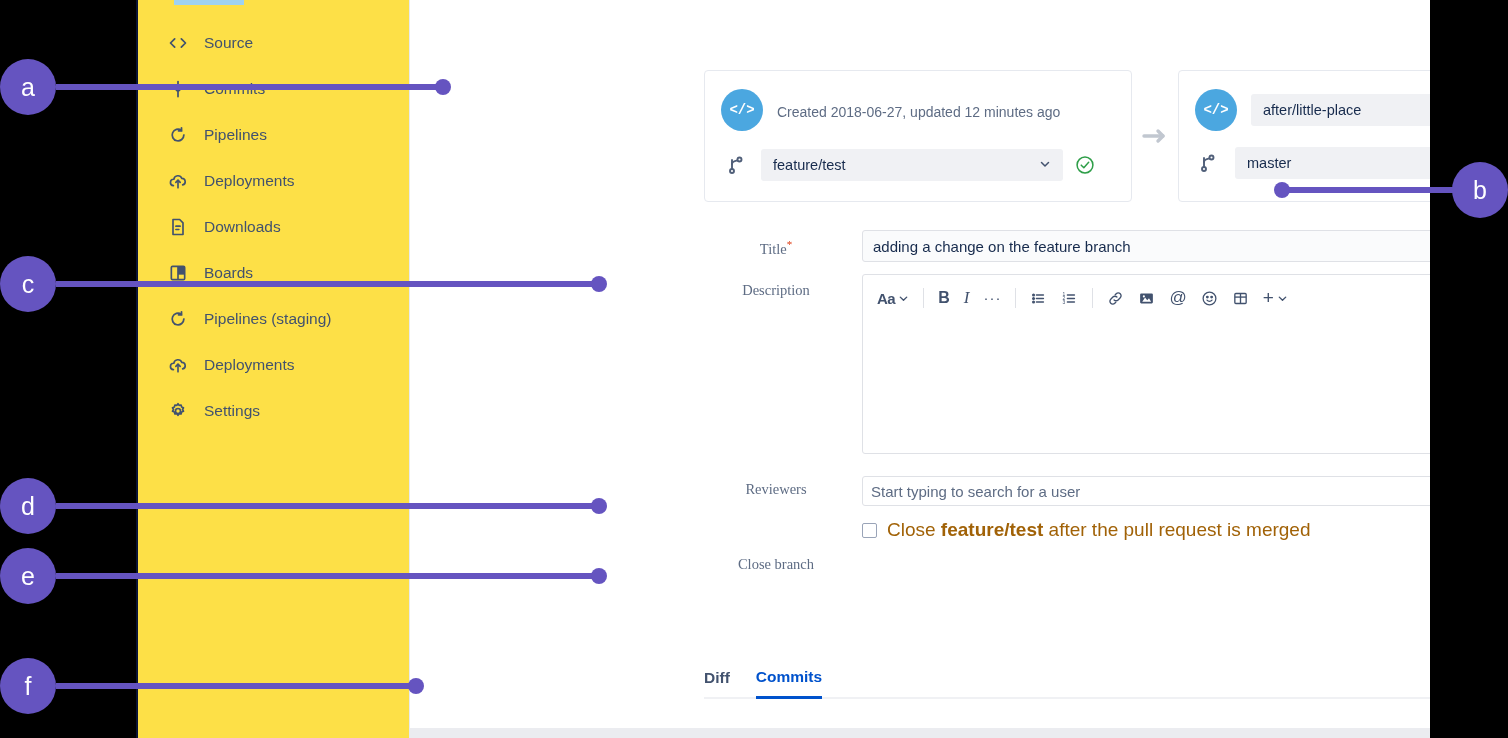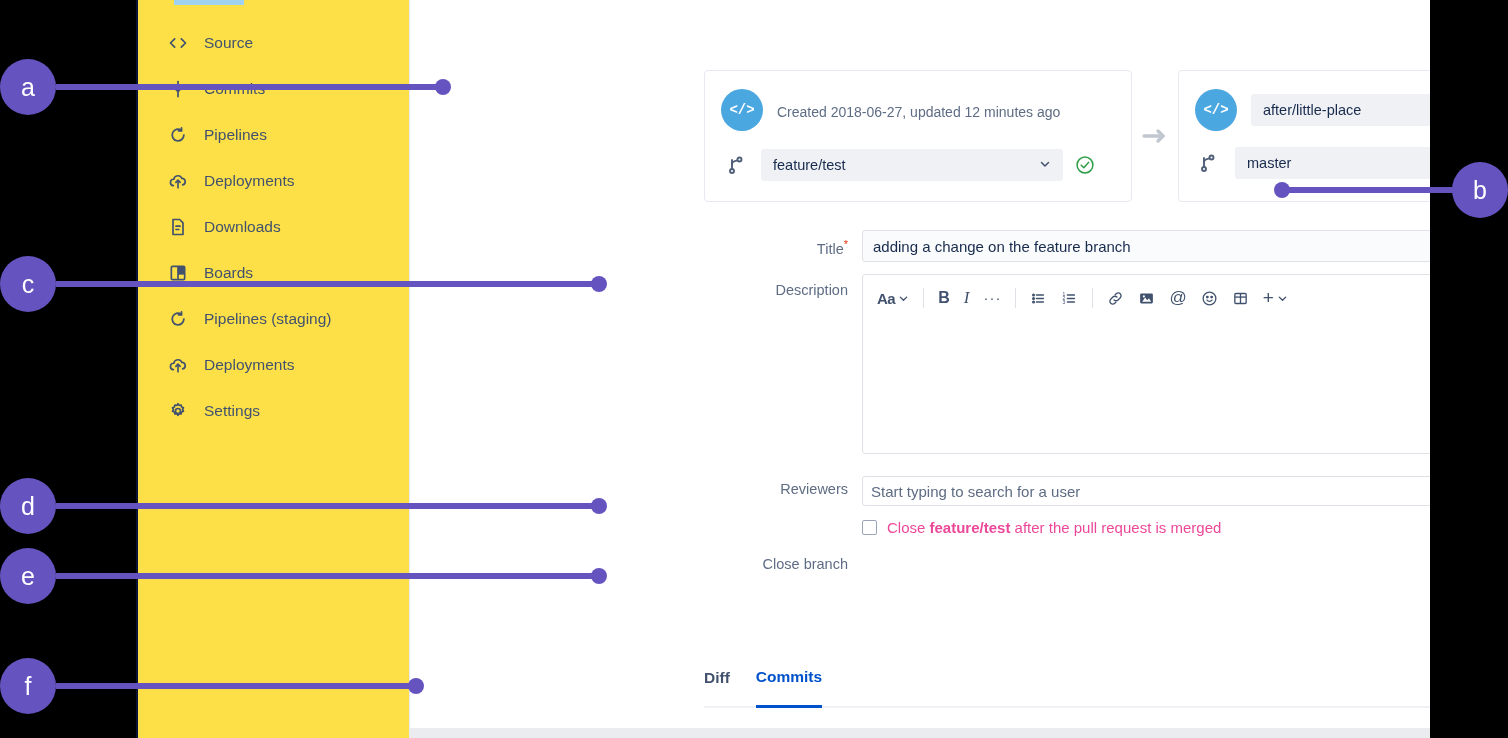--- a/index.html
+++ b/index.html
@@ -82,22 +82,22 @@
   }
   .select .chev{color:#42526e;font-size:12px;margin-left:10px;}
   .src .select{width:302px;}
   .dst .select{width:310px;}
   .check-ok{width:20px;height:20px;flex:0 0 20px;}
 
   
   .form{position:absolute;left:294px;top:230px;width:902px;}
   .frow{display:flex;align-items:flex-start;}
   .flabel{
-    width:158px;flex:0 0 158px;text-align:right;padding-right:14px;box-sizing:border-box;
-    font-size:14.5px;color:#5e6c84;padding-top:8px;
+    width:158px;flex:0 0 158px;text-align:center;padding-right:14px;box-sizing:border-box;
+    font-size:14.5px;color:#5e6c84;padding-top:8px;font-family:Liberation Serif, serif;
   }
   .req{color:#de350b;font-size:11px;vertical-align:super;}
   .title-input{
     width:736px;height:32px;box-sizing:border-box;background:#fafbfc;
     border:1px solid #dfe1e6;border-radius:3px;
     display:flex;align-items:center;padding:0 10px;font-size:15px;color:#172b4d;
     justify-content:space-between;
   }
   .desc-box{
     width:736px;height:180px;box-sizing:border-box;border:1px solid #dfe1e6;border-radius:3px;
@@ -108,31 +108,31 @@
   .tb-group:first-child{padding-left:0;}
   .tb-sep{width:1px;height:20px;background:#dfe1e6;}
   .tb-btn{cursor:pointer;display:flex;align-items:center;color:#42526e;}
 
   .rev-input{
     width:736px;height:30px;box-sizing:border-box;border:1px solid #dfe1e6;border-radius:3px;
     background:#fff;display:flex;align-items:center;padding:0 8px;font-size:15px;color:#5e6c84;
   }
   .cb-row{display:flex;align-items:center;gap:10px;padding-top:6px;}
   .cbox{width:13px;height:13px;border:1px solid #9aa4b8;border-radius:2px;background:#fff;flex:0 0 13px;cursor:pointer;}
-  .cb-text{font-size:15px;color:#ec4899;}
+  .cb-text{font-size:19px;color:#a16207;}
   .cb-text b{font-weight:700;}
 
   .cta-wrap{display:flex;justify-content:flex-end;width:894px;margin-top:30px;}
 
   
   .tabs{
     position:absolute;left:294px;top:668px;width:900px;
   }
   .tabstrip{display:flex;align-items:flex-end;gap:26px;border-bottom:2px solid #f0f1f4;}
-  .tab{font-size:15.5px;color:#42526e;padding-bottom:19px;cursor:pointer;font-weight:600;}
+  .tab{font-size:15.5px;color:#42526e;padding-bottom:10px;cursor:pointer;font-weight:600;}
   .tab.active{color:#0052cc;border-bottom:3px solid #0052cc;margin-bottom:-2px;}
 
   .bottom-strip{position:absolute;left:0;bottom:0;width:1294px;height:10px;background:#ebecf0;}
 
   
   .ann-line{position:absolute;height:6px;background:#6554c0;border-radius:0;}
   .ann-dot{position:absolute;width:16px;height:16px;border-radius:50%;background:#6554c0;}
   .ann-badge{
     position:absolute;width:56px;height:56px;border-radius:50%;background:#6554c0;color:#fff;
     display:flex;align-items:center;justify-content:center;font-size:25px;

